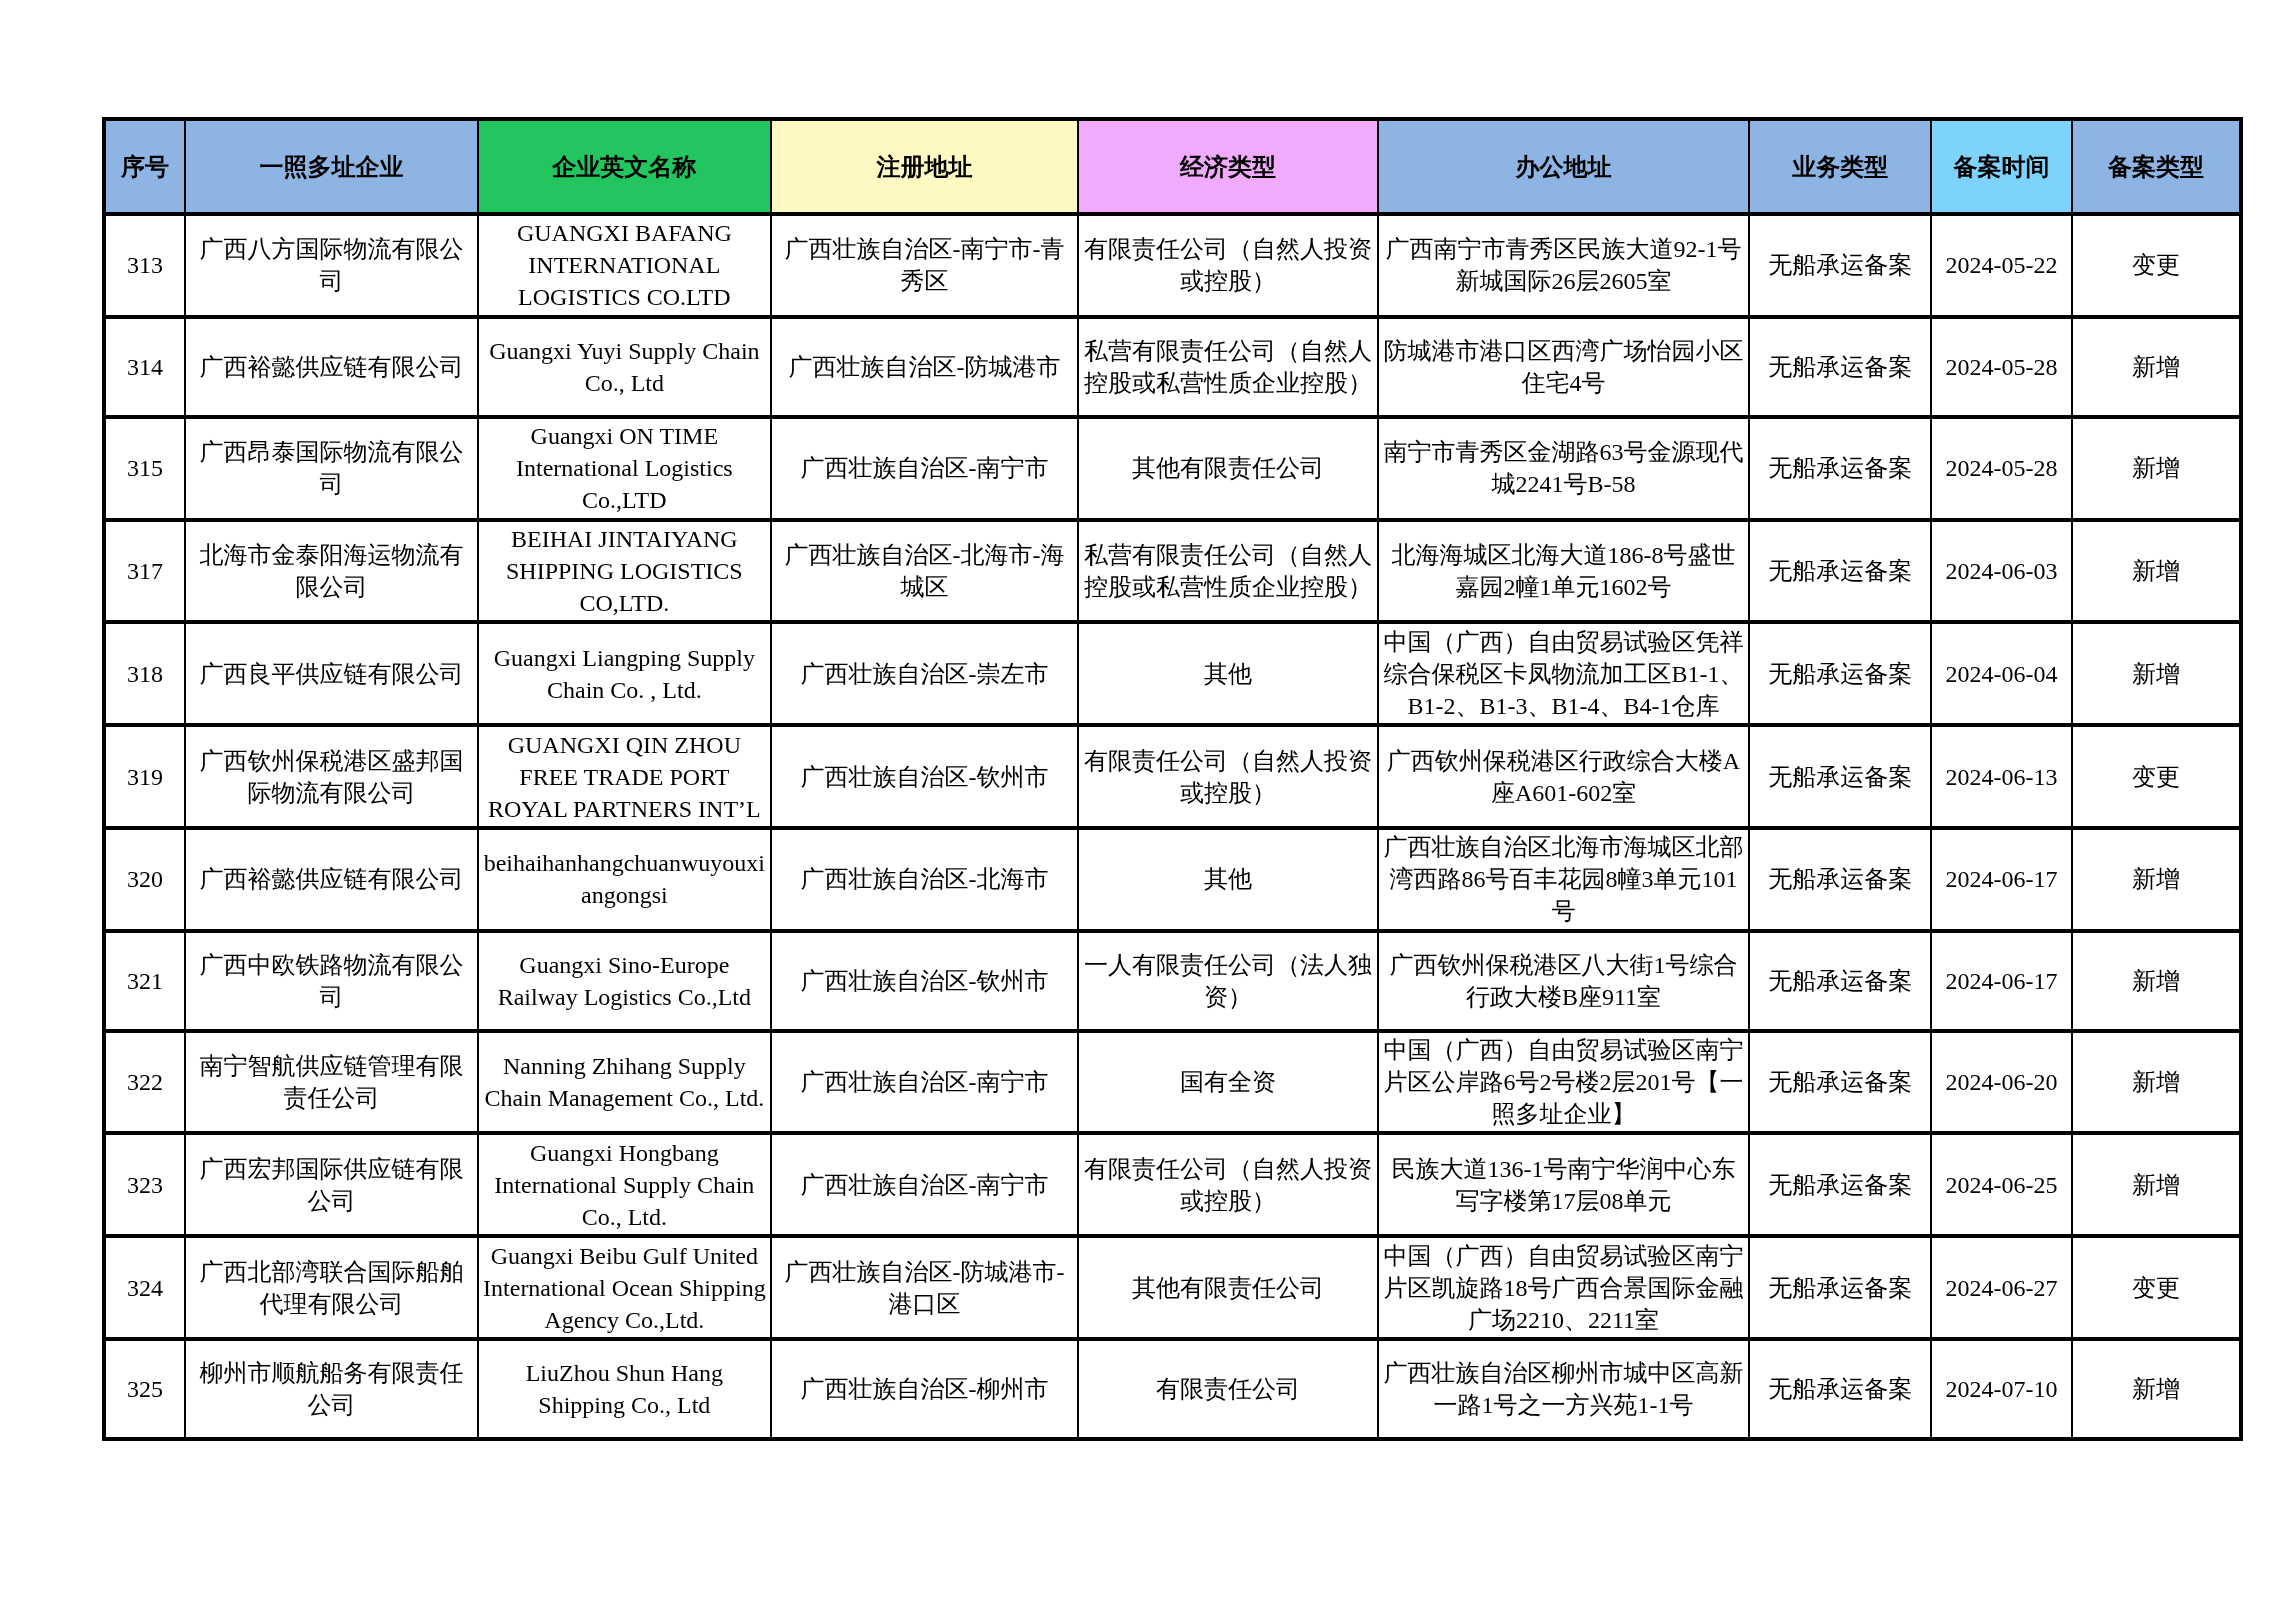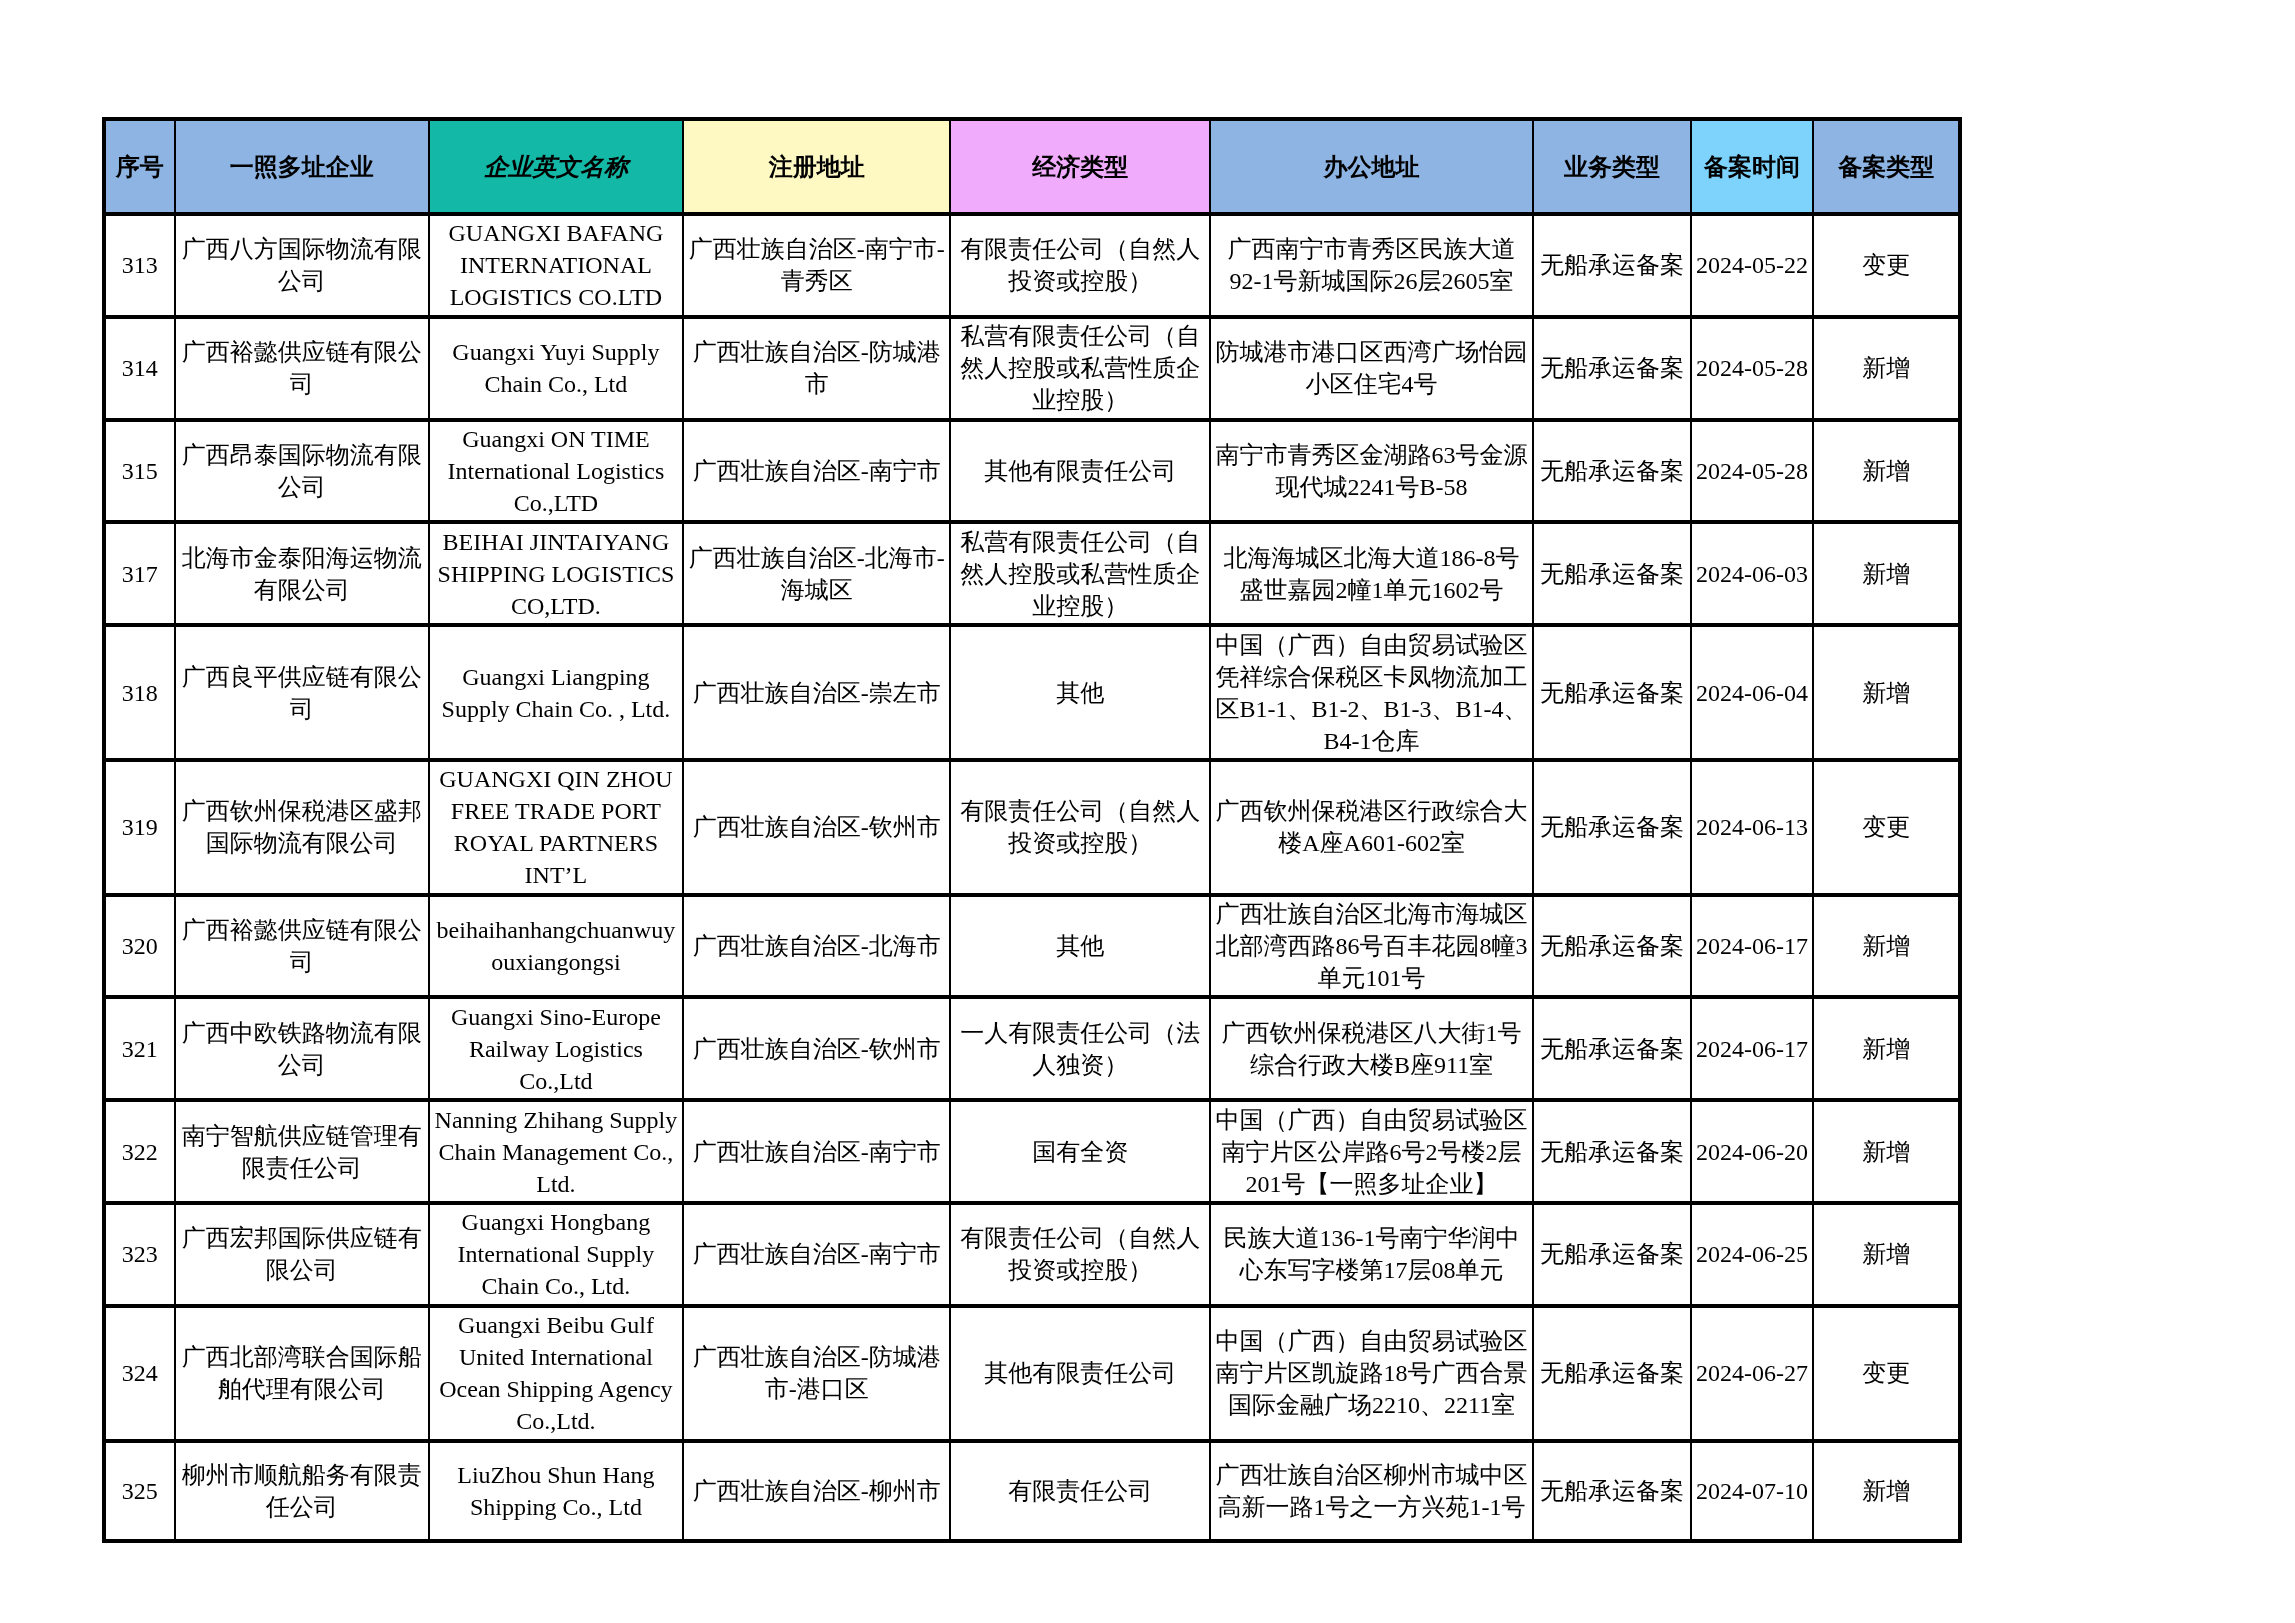--- a/index.html
+++ b/index.html
@@ -14,21 +14,21 @@
     font-family: "Liberation Serif", "DejaVu Serif", serif;
     color: #000000;
   }
   .table-wrap {
     position: absolute;
     left: 102px;
     top: 117px;
     width: 2141px;
   }
   table.filing-table {
-    width: 1860px;
+    width: 2141px;
     border-collapse: collapse;
     table-layout: fixed;
     border: 4.1px solid #000000;
   }
   table.filing-table th,
   table.filing-table td {
     border-left: 2px solid #000000;
     border-right: 2px solid #000000;
     border-top: 4.1px solid #000000;
     border-bottom: 4.1px solid #000000;
@@ -63,21 +63,21 @@
       <col style="width:14.0%">
       <col style="width:17.4%">
       <col style="width:8.5%">
       <col style="width:6.6%">
       <col style="width:7.9%">
     </colgroup>
     <thead>
       <tr>
           <th style="background-color: rgb(141, 180, 226);">序号</th>
           <th style="background-color: rgb(141, 180, 226);">一照多址企业</th>
-          <th style="background-color: #14b8a6; font-style: italic;">企业英文名称</th>
+          <th style="background-color: #22c55e;">企业英文名称</th>
           <th style="background-color: #fef9c3;">注册地址</th>
           <th style="background-color: #f0abfc;">经济类型</th>
           <th style="background-color: rgb(141, 180, 226);">办公地址</th>
           <th style="background-color: rgb(141, 180, 226);">业务类型</th>
           <th style="background-color: #7dd3fc;">备案时间</th>
           <th style="background-color: rgb(141, 180, 226);">备案类型</th>
         </tr>
     </thead>
     <tbody>
         <tr>

